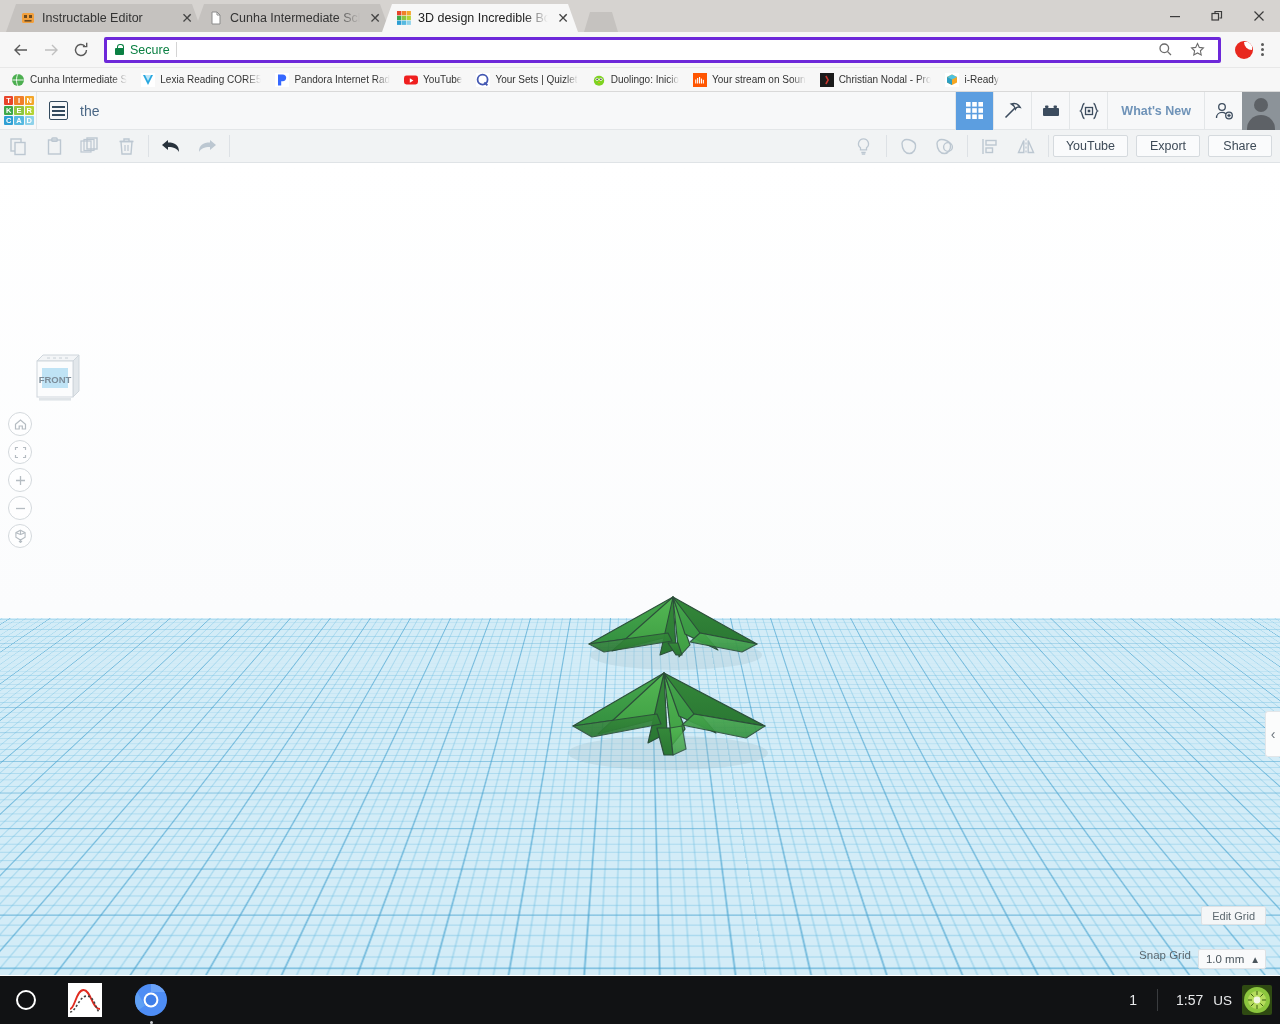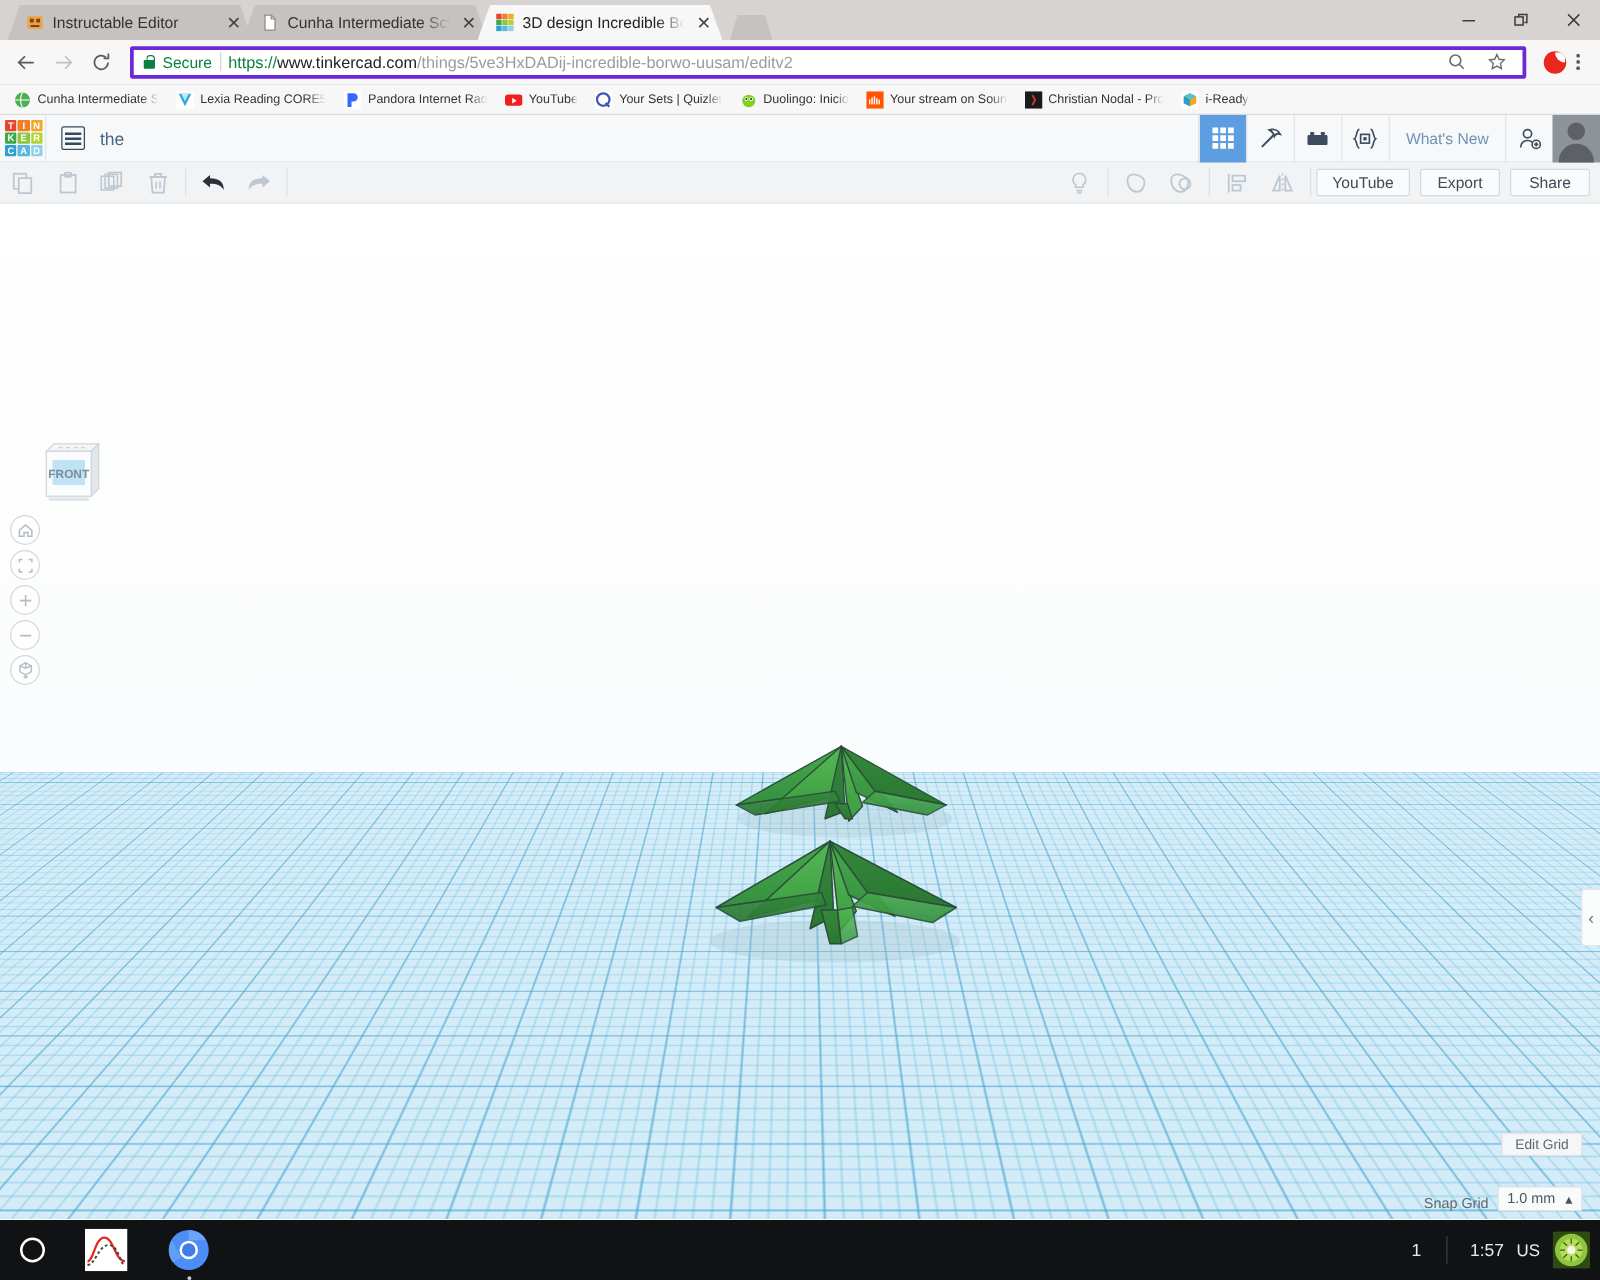--- a/index.html
+++ b/index.html
@@ -118,21 +118,21 @@
     font-size: 7.5px; font-weight: bold; color: #fff; border-radius: 1px;
   }
   .hdr-divider { width: 1px; height: 38px; background: #e3e6e8; }
   .menu-ico {
     width: 19px; height: 19px; border: 1.7px solid #334a5e; border-radius: 2px;
     margin: 0 12px 0 12px; display:flex; flex-direction:column; justify-content:center;
     gap: 2px; padding: 2px 2px;
   }
   .menu-ico u { display:block; height:2px; background:#334a5e; width: 100%; text-decoration:none;}
   .proj-name { font-size: 14px; color: #4a6785; }
-  .hdr-right { margin-left: auto; display: flex; align-items: center; height: 38px; }
+  .hdr-right { margin-left: auto; display: flex; align-items: center; height: 38px; font-weight: bold; }
   .hdr-tool {
     width: 38px; height: 38px; display: flex; align-items: center;
     justify-content: center; border-left: 1px solid #e3e6e8; color: #3c4c5e;
   }
   .hdr-tool.active { background: #5c9ee0; color: #fff; }
   .whatsnew { font-size: 12.5px; color: #6f93b8; padding: 0 13px; height: 38px;
     display:flex; align-items:center; border-left: 1px solid #e3e6e8; }
   .avatar-big {
     width: 38px; height: 38px; background: #8c9399; position: relative; overflow: hidden;
   }
@@ -196,21 +196,21 @@
     background: #fbfcfc; border: 1px solid #e2e6e9; border-right: none;
     border-radius: 3px 0 0 3px; display:flex; align-items:center; justify-content:center;
     font-size: 14px; color: #6b747c;
   }
   .edit-grid {
     position: absolute; right: 14px; bottom: 50px; height: 19px; padding: 0 10px;
     background: #f4f6f7; border: 1px solid #dde1e4; border-radius: 2px;
     font-size: 11px; color: #5c686f; display: flex; align-items: center;
   }
   .snap-row {
-    position: absolute; right: 14px; bottom: 6px; display: flex; align-items: flex-end; gap: 7px;
+    position: absolute; right: 14px; bottom: 6px; display: flex; align-items: flex-start; gap: 7px;
   }
   .snap-lbl { font-size: 11.5px; color: #5c686f; }
   .snap-sel {
     height: 20px; padding: 0 7px; border: 1px solid #dde1e4; background: #f9fafb;
     border-radius: 2px; font-size: 11.5px; color: #4a555c; display: flex;
     align-items: center; gap: 8px;
   }
 
   
   .shelf {
@@ -319,21 +319,20 @@
       <svg width="18" height="18" viewBox="0 0 18 18">
         <path d="M14.5 9a5.5 5.5 0 1 1-1.8-4.1" fill="none" stroke="#5a5a5a" stroke-width="1.4"></path>
         <path d="M14.7 1.8V5.6h-3.8" fill="none" stroke="#5a5a5a" stroke-width="1.4"></path>
       </svg>
     </div>
 
     <div class="urlbox">
       <span class="lock"></span>
       <span class="secure-txt">Secure</span>
       <span class="url-sep"></span>
-      <span class="url-txt"><span class="sch">https://</span><span class="hi">www.tinkercad.com</span><span>/things/5ve3HxDADij-incredible-borwo-uusam/editv2</span></span>
       <span style="flex:1"></span>
       <span class="omni-icon">
         <svg width="15" height="15" viewBox="0 0 15 15">
             <circle cx="6.3" cy="6.3" r="4.3" fill="none" stroke="#6b6b6b" stroke-width="1.3"></circle>
             <path d="M9.6 9.6l3.4 3.4" stroke="#6b6b6b" stroke-width="1.3"></path>
           </svg>
       </span>
       <span class="omni-icon">
         <svg width="15" height="15" viewBox="0 0 15 15">
             <path d="M7.5 1.6l1.8 3.8 4.1.5-3 2.9.8 4.1-3.7-2-3.7 2 .8-4.1-3-2.9 4.1-.5z" fill="none" stroke="#6b6b6b" stroke-width="1.1"></path>

